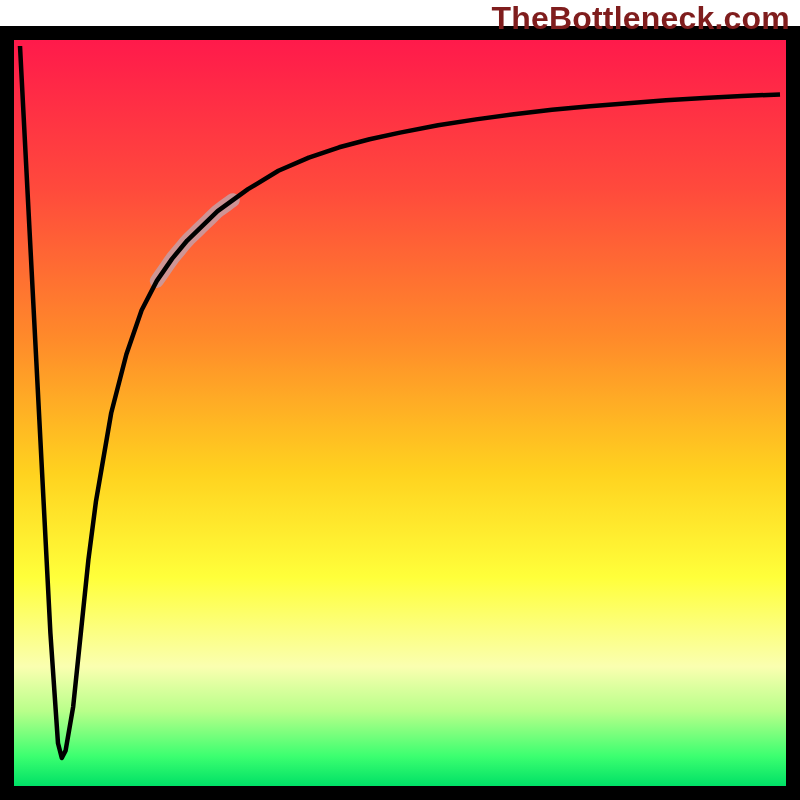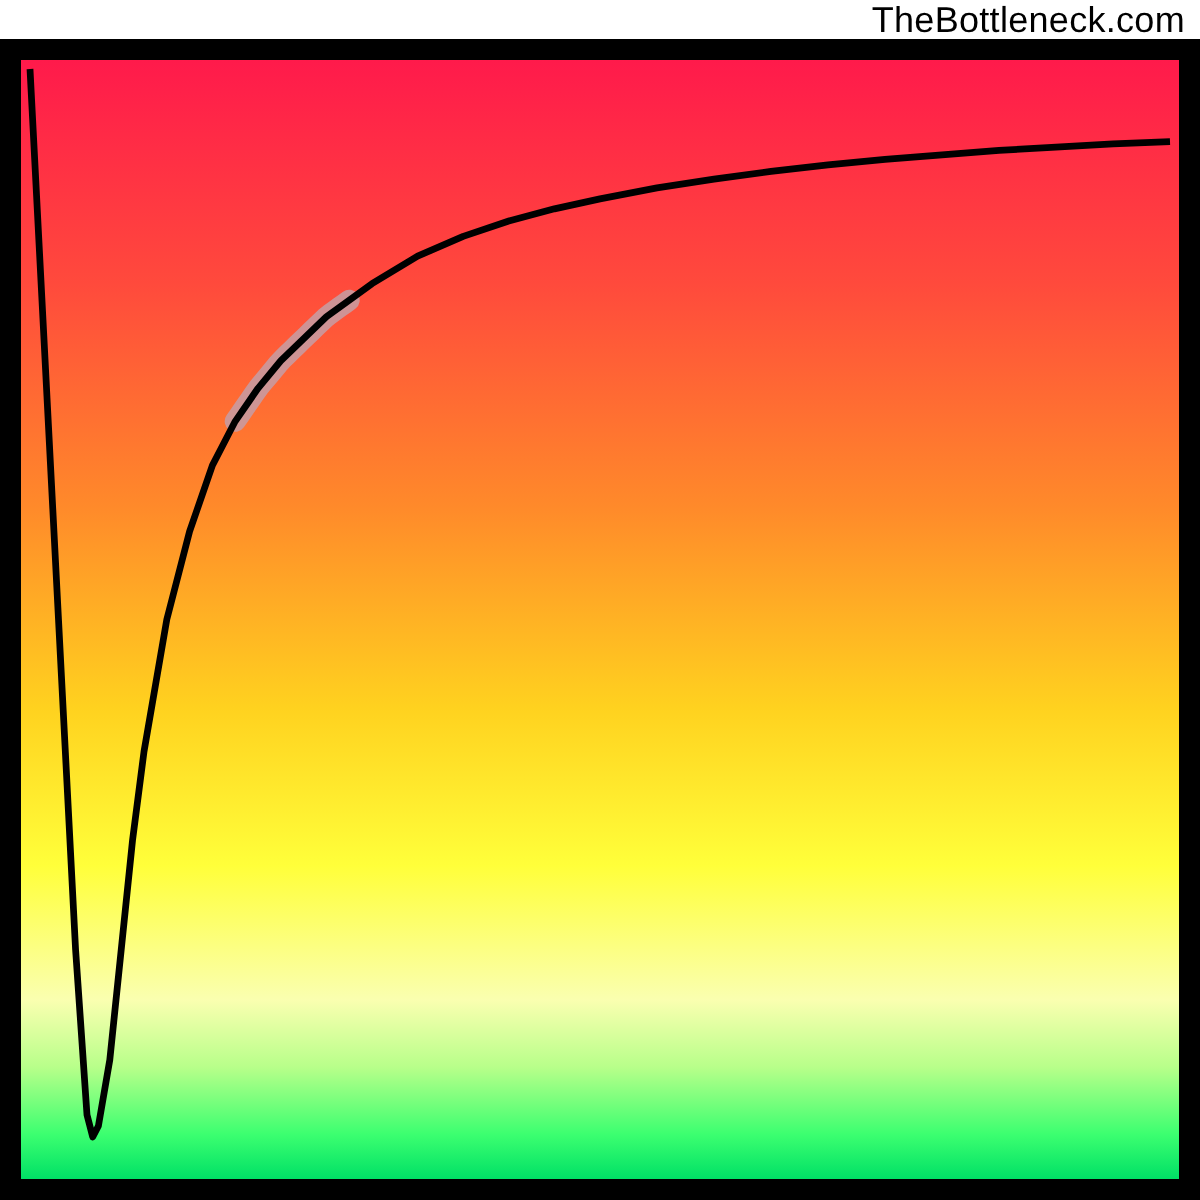--- a/index.html
+++ b/index.html
@@ -13,23 +13,23 @@
   }
   .wrap {
     position: relative;
     width: 800px;
     height: 800px;
   }
   .attribution {
     position: absolute;
     top: 0px;
     right: 10px;
-    font-size: 24px;
-    color: #000000;
-    font-weight: 400;
+    font-size: 32px;
+    color: #7f1d1d;
+    font-weight: 700;
     letter-spacing: 0.2px;
     z-index: 10;
   }
   svg.chart {
     position: absolute;
     left: 0;
     top: 0;
     width: 800px;
     height: 800px;
   }

